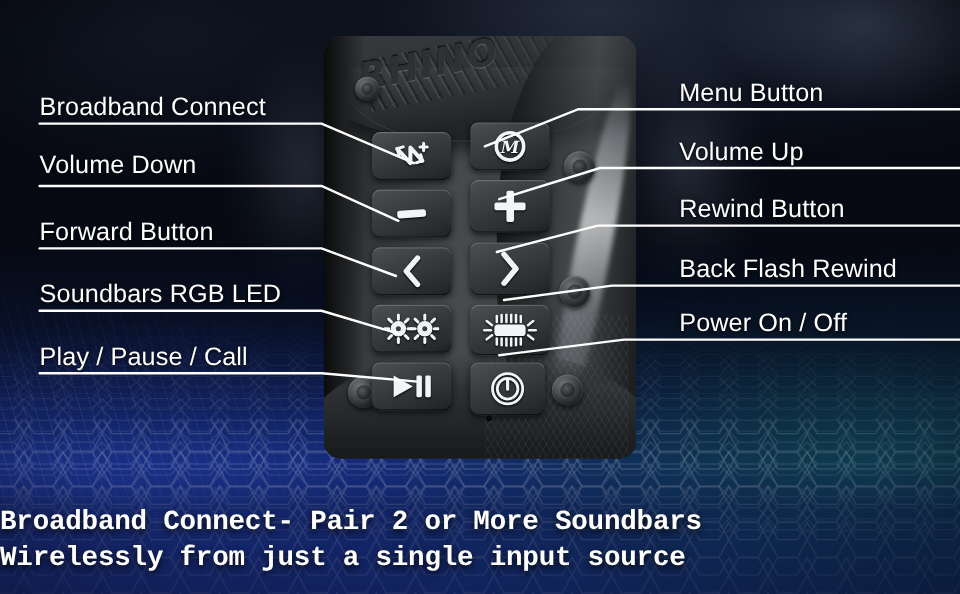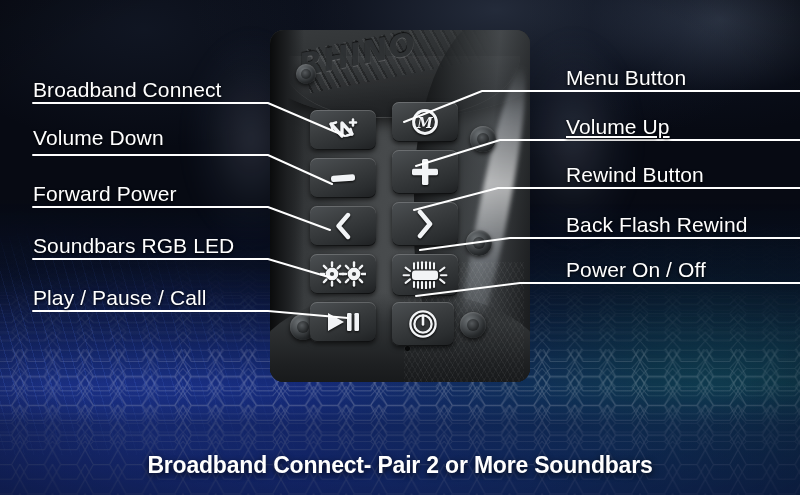--- a/index.html
+++ b/index.html
@@ -190,23 +190,23 @@
     font-weight: 400;
     text-shadow: 0 1px 3px rgba(0,0,0,0.9);
   }
   .callout.left  .txt { left: 33px; }
   .callout.right .txt { left: 566px; }
   #leaders { position:absolute; inset:0; pointer-events:none; }
 
   
   #caption {
     position:absolute; left:0; right:0; bottom: 14px;
-    text-align:center;
+    text-align:left;
     color:#ffffff;
-    font-family: Liberation Sans, sans-serif;
+    font-family: Liberation Mono, monospace;
     font-weight: 700;
     font-size: 23px;
     line-height: 1.30;
     letter-spacing: -0.2px;
     text-shadow: 0 2px 6px rgba(0,0,0,0.85);
   }
   #caption .l2 { display:block; }
 </style>
 </head>
 <body>
@@ -444,30 +444,31 @@
       <path d="M416 166 L500 140 H800"></path>
       <path d="M414 210 L498 188 H800"></path>
       <path d="M420 250 L510 238 H800"></path>
       <path d="M416 296 L520 283 H800"></path>
     </g>
   </svg>
 
   <div class="callout left">
     <div class="txt" style="top:78px;">Broadband Connect</div>
     <div class="txt" style="top:126px;">Volume Down</div>
-    <div class="txt" style="top:182px;">Forward Power</div>
+    <div class="txt" style="top:182px;">Forward Button</div>
     <div class="txt" style="top:234px;">Soundbars RGB LED</div>
     <div class="txt" style="top:286px;">Play / Pause / Call</div>
   </div>
 
   <div class="callout right">
     <div class="txt" style="top:66px;">Menu Button</div>
-    <div class="txt" style="top:115px;text-decoration:underline;">Volume Up</div>
+    <div class="txt" style="top:115px;">Volume Up</div>
     <div class="txt" style="top:163px;">Rewind Button</div>
     <div class="txt" style="top:213px;">Back Flash Rewind</div>
     <div class="txt" style="top:258px;">Power On / Off</div>
   </div>
 
   <div id="caption">
     <span class="l1">Broadband Connect- Pair 2 or More Soundbars</span>
+    <span class="l2">Wirelessly from just a single input source</span>
   </div>
 
 </div>
 
 </body></html>

